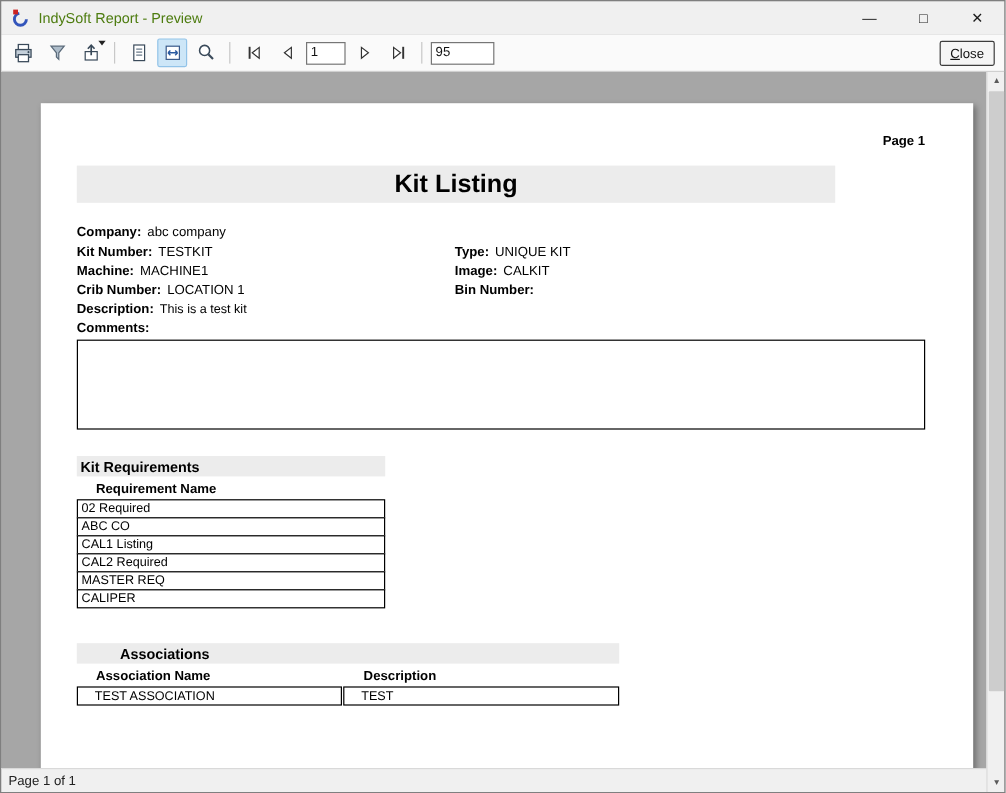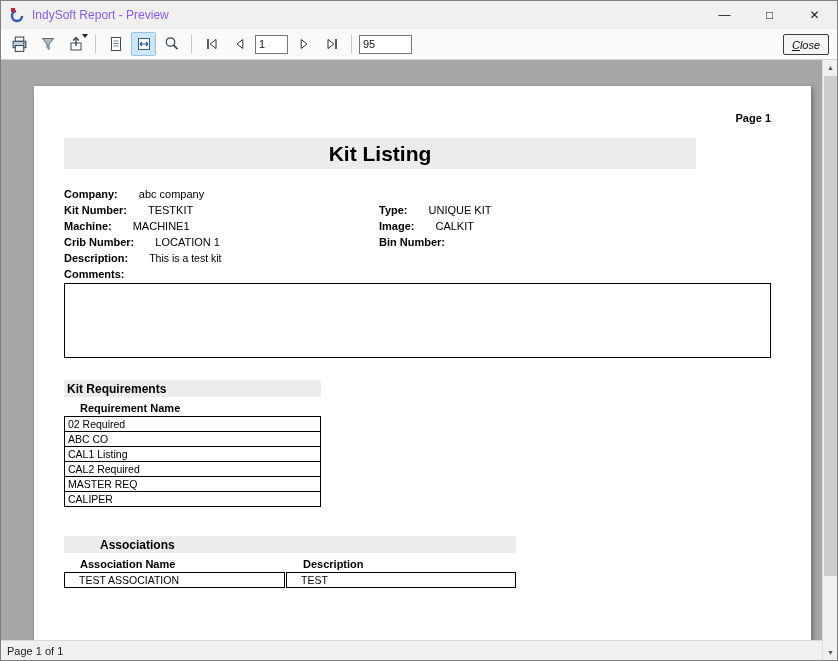--- a/index.html
+++ b/index.html
@@ -10,21 +10,21 @@
     position:relative; width:838px; height:661px;
     background:#a6a6a6; border:1px solid #7f7f7f; overflow:hidden;
   }
 
   
   .titlebar {
     position:absolute; top:0; left:0; right:0; height:28px;
     background:#f0f0f0; display:flex; align-items:center;
   }
   .app-icon { margin-left:8px; width:16px; height:16px; display:flex; }
-  .titlebar-title { font-size:12px; color:#8b5cf6; margin-left:7px; }
+  .titlebar-title { font-size:12px; color:#4d7c0f; margin-left:7px; }
   .win-controls { margin-left:auto; display:flex; height:100%; }
   .win-btn {
     width:45px; height:100%; display:flex; align-items:center; justify-content:center;
     font-size:12px; color:#1a1a1a; cursor:default;
   }
 
   
   .toolbar {
     position:absolute; top:28px; left:0; right:0; height:31px;
     background:#fafafa; border-bottom:1px solid #cfcfcf;
@@ -45,42 +45,42 @@
   .dd-arrow {
     position:absolute; top:1px; right:-1px; width:0; height:0;
     border-left:3px solid transparent; border-right:3px solid transparent; border-top:4px solid #222;
   }
   .close-btn {
     position:absolute; right:8px; top:5px; width:46px; height:21px;
     background:#f5f5f5; border:1px solid #3c3c3c; border-radius:2px;
     font-size:11px; color:#111; font-family:"Liberation Sans",sans-serif;
     display:flex; align-items:center; justify-content:center; padding:0;
   }
-  .close-btn span { display:inline-block;font-style:italic; }
+  .close-btn span { display:inline-block; }
   .close-btn span::first-letter { text-decoration:underline; }
 
   
   .content {
     position:absolute; top:59px; left:0; right:15px; bottom:20px;
     background:#a6a6a6; overflow:hidden;
   }
   .report-page {
     position:absolute; left:33px; top:26px; width:777px; height:720px;
     background:#ffffff; box-shadow:2px 2px 5px rgba(0,0,0,0.35);
     font-size:11px; color:#000;
   }
   .page-num { position:absolute; top:26px; right:40px; font-size:11px; font-weight:bold; }
   .report-title-band {
     position:absolute; left:30px; top:52px; width:632px; height:31px;
     background:#ececec; display:flex; align-items:center; justify-content:center;
   }
   .report-title { font-size:21px; font-weight:bold; }
   .field-row { position:absolute; white-space:nowrap; }
   .field-label { font-weight:bold; }
-  .field-value { margin-left:21px; }
+  .field-value { margin-left:5px; }
   .comments-box {
     position:absolute; left:30px; top:197px; width:707px; height:75px;
     border:1px solid #000; background:#fff;
   }
   .section-band {
     position:absolute; height:17px; background:#ececec;
     display:flex; align-items:center; padding-left:3px;
   }
   .section-title { font-size:12px; font-weight:bold; }
   .col-header { position:absolute; font-weight:bold; font-size:11px; white-space:nowrap;padding-left:13px; }

